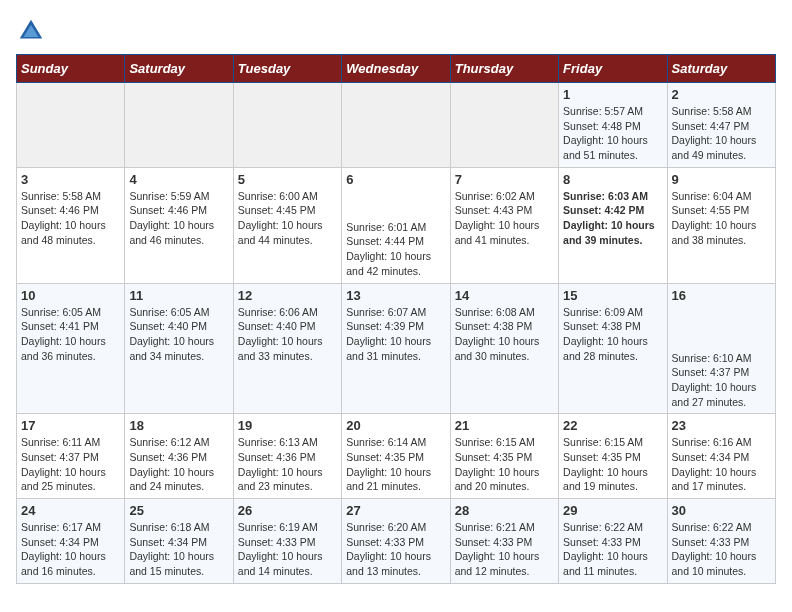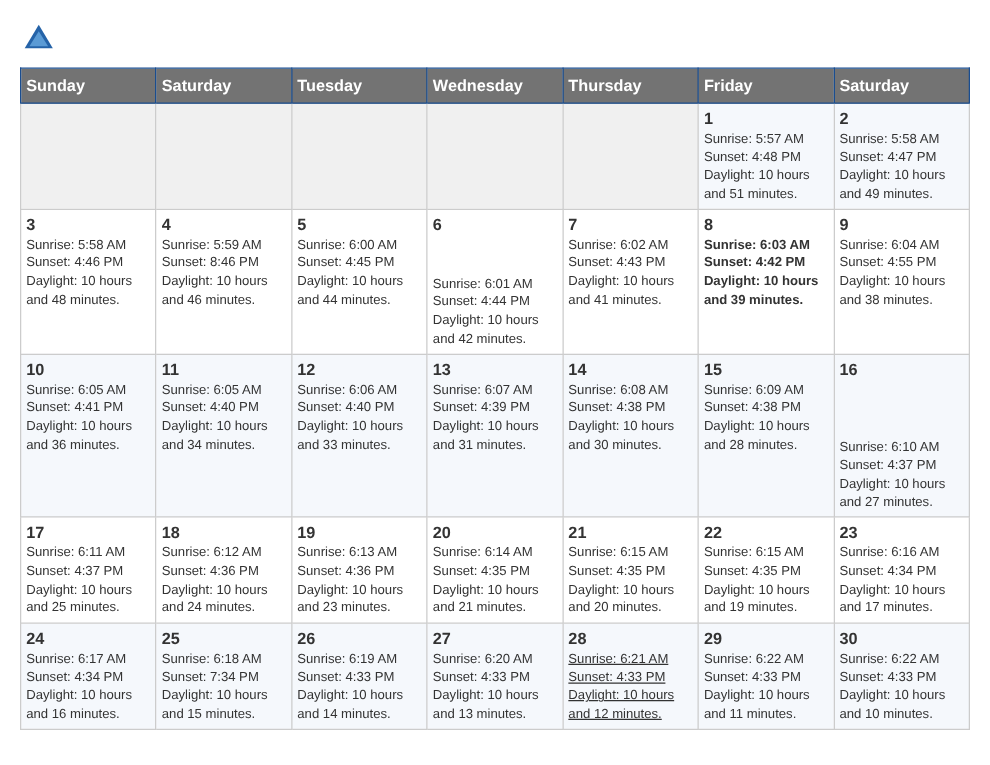--- a/index.html
+++ b/index.html
@@ -41,22 +41,23 @@
     }
     .location {
       font-size: 16px;
       color: #555;
     }
     table {
       width: 100%;
       border-collapse: collapse;
     }
     thead tr {
-      background: #737373;
+      background: #7f1d1d;
       color: white;
+      font-style: italic;
     }
     thead th {
       padding: 6px 4px;
       font-size: 13px;
       font-weight: bold;
       text-align: left;
       border: 1px solid #1a4d8f;
     }
     tbody td {
       border: 1px solid #ccc;
@@ -146,21 +147,21 @@
         <td>
           <span class="day-num">3</span>
           <div class="day-info" style="white-space: pre-line;">Sunrise: 5:58 AM
 Sunset: 4:46 PM
 Daylight: 10 hours
 and 48 minutes.</div>
         </td>
         <td>
           <span class="day-num">4</span>
           <div class="day-info" style="white-space: pre-line;">Sunrise: 5:59 AM
-Sunset: 8:46 PM
+Sunset: 4:46 PM
 Daylight: 10 hours
 and 46 minutes.</div>
         </td>
         <td>
           <span class="day-num">5</span>
           <div class="day-info" style="white-space: pre-line;">Sunrise: 6:00 AM
 Sunset: 4:45 PM
 Daylight: 10 hours
 and 44 minutes.</div>
         </td>
@@ -299,41 +300,41 @@
         <td>
           <span class="day-num">24</span>
           <div class="day-info" style="white-space: pre-line;">Sunrise: 6:17 AM
 Sunset: 4:34 PM
 Daylight: 10 hours
 and 16 minutes.</div>
         </td>
         <td>
           <span class="day-num">25</span>
           <div class="day-info" style="white-space: pre-line;">Sunrise: 6:18 AM
-Sunset: 7:34 PM
+Sunset: 4:34 PM
 Daylight: 10 hours
 and 15 minutes.</div>
         </td>
         <td>
           <span class="day-num">26</span>
           <div class="day-info" style="white-space: pre-line;">Sunrise: 6:19 AM
 Sunset: 4:33 PM
 Daylight: 10 hours
 and 14 minutes.</div>
         </td>
         <td>
           <span class="day-num">27</span>
           <div class="day-info" style="white-space: pre-line;">Sunrise: 6:20 AM
 Sunset: 4:33 PM
 Daylight: 10 hours
 and 13 minutes.</div>
         </td>
         <td>
           <span class="day-num">28</span>
-          <div class="day-info" style="white-space: pre-line; text-decoration: underline;">Sunrise: 6:21 AM
+          <div class="day-info" style="white-space: pre-line;">Sunrise: 6:21 AM
 Sunset: 4:33 PM
 Daylight: 10 hours
 and 12 minutes.</div>
         </td>
         <td>
           <span class="day-num">29</span>
           <div class="day-info" style="white-space: pre-line;">Sunrise: 6:22 AM
 Sunset: 4:33 PM
 Daylight: 10 hours
 and 11 minutes.</div>

